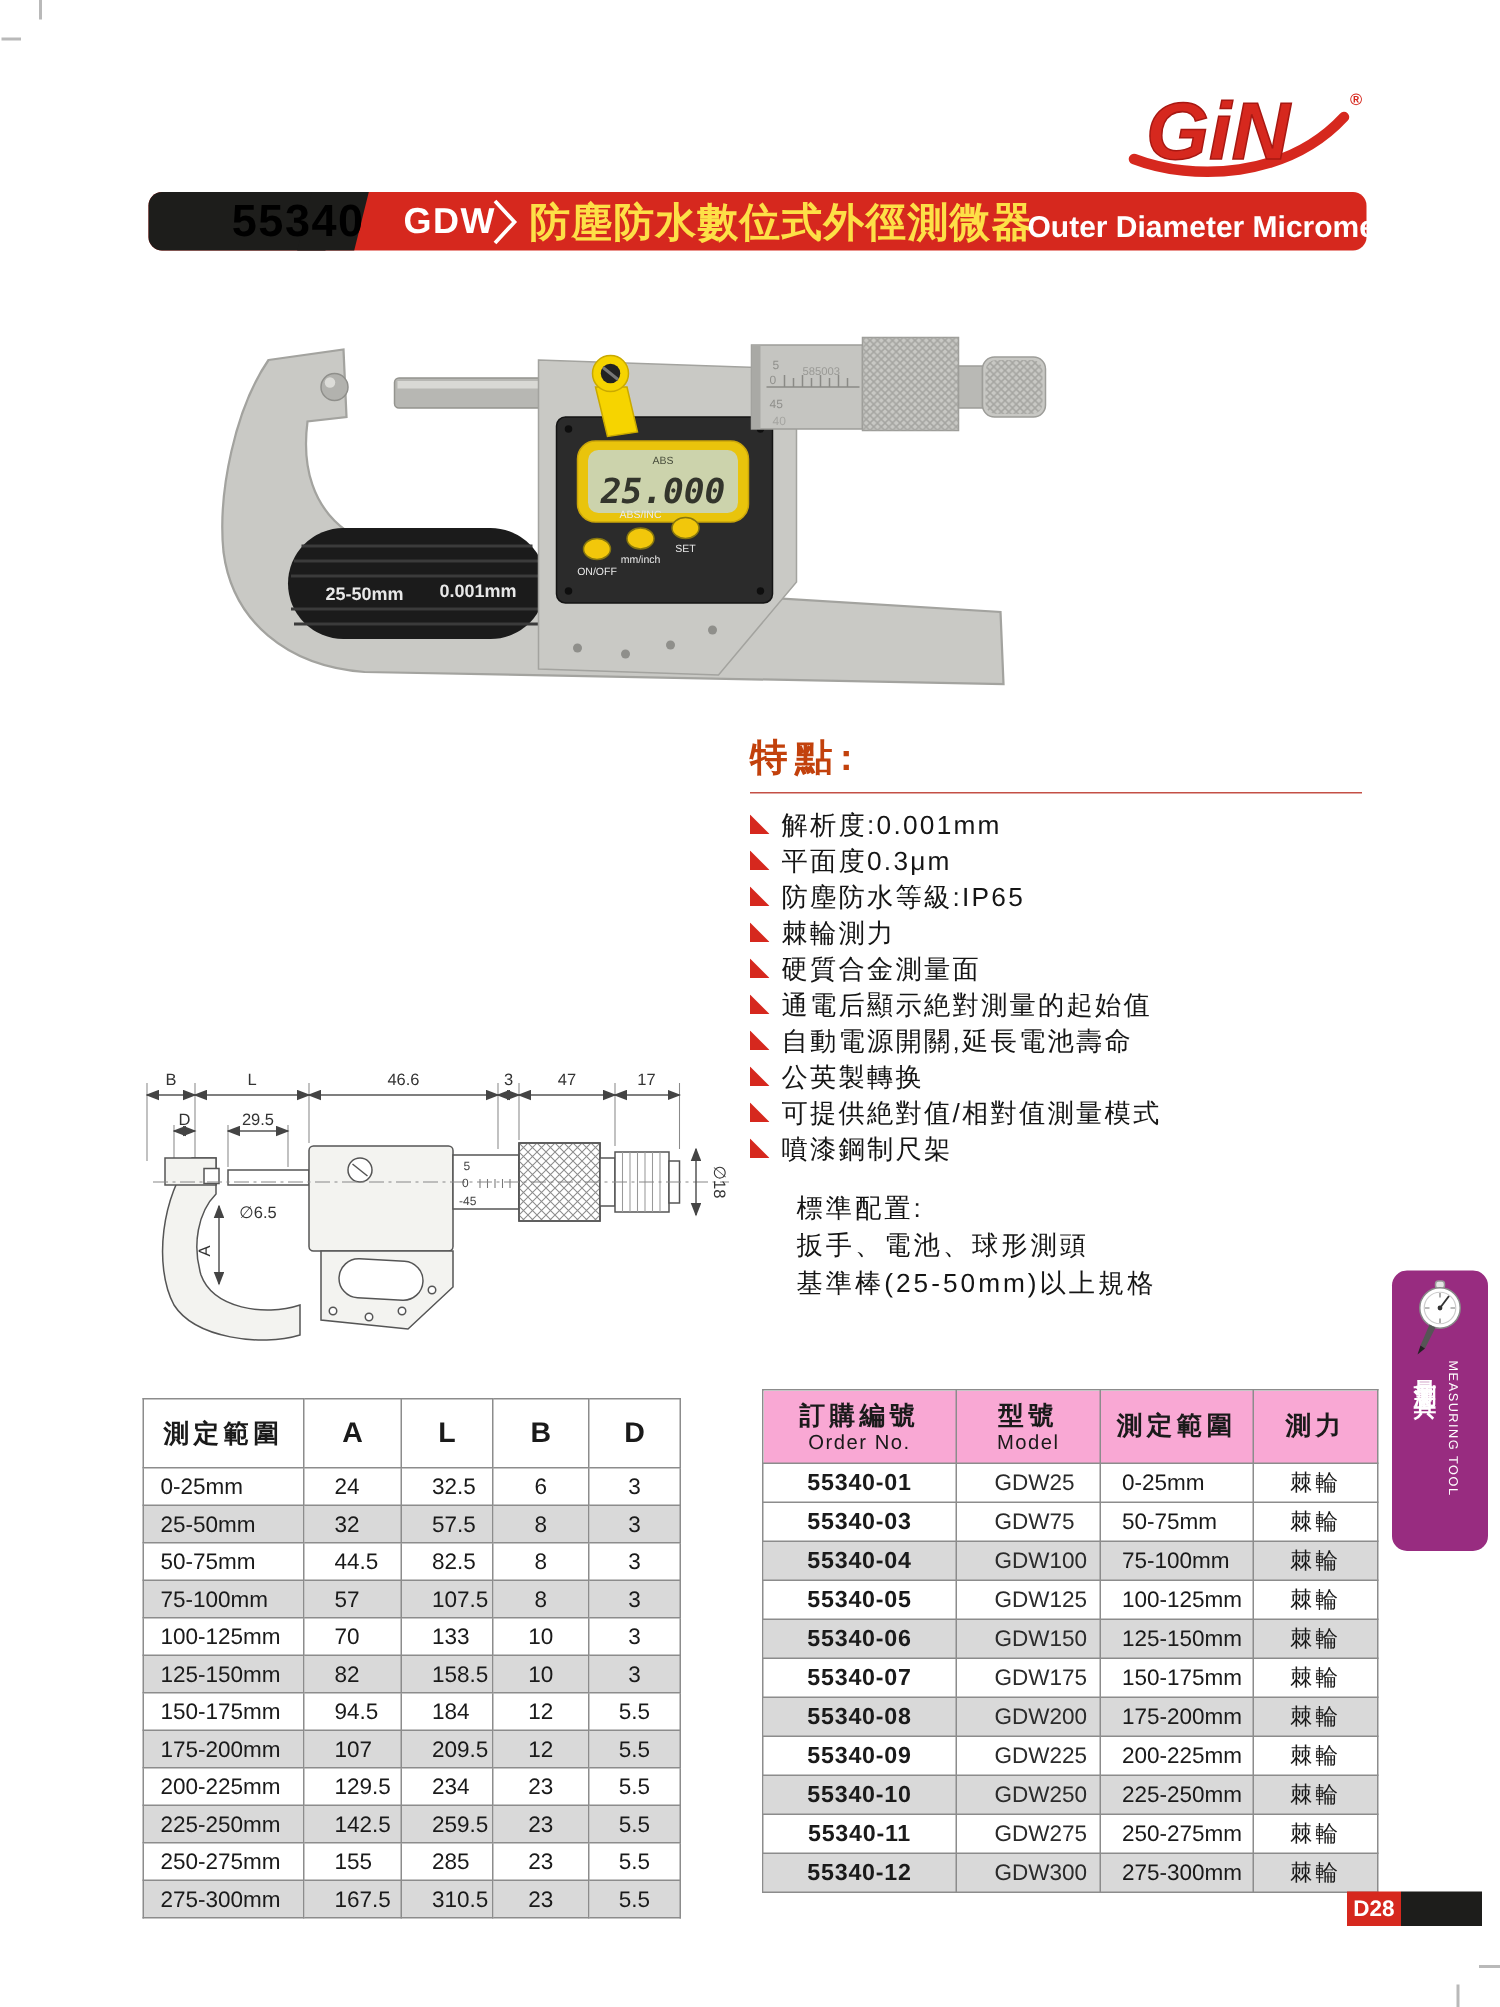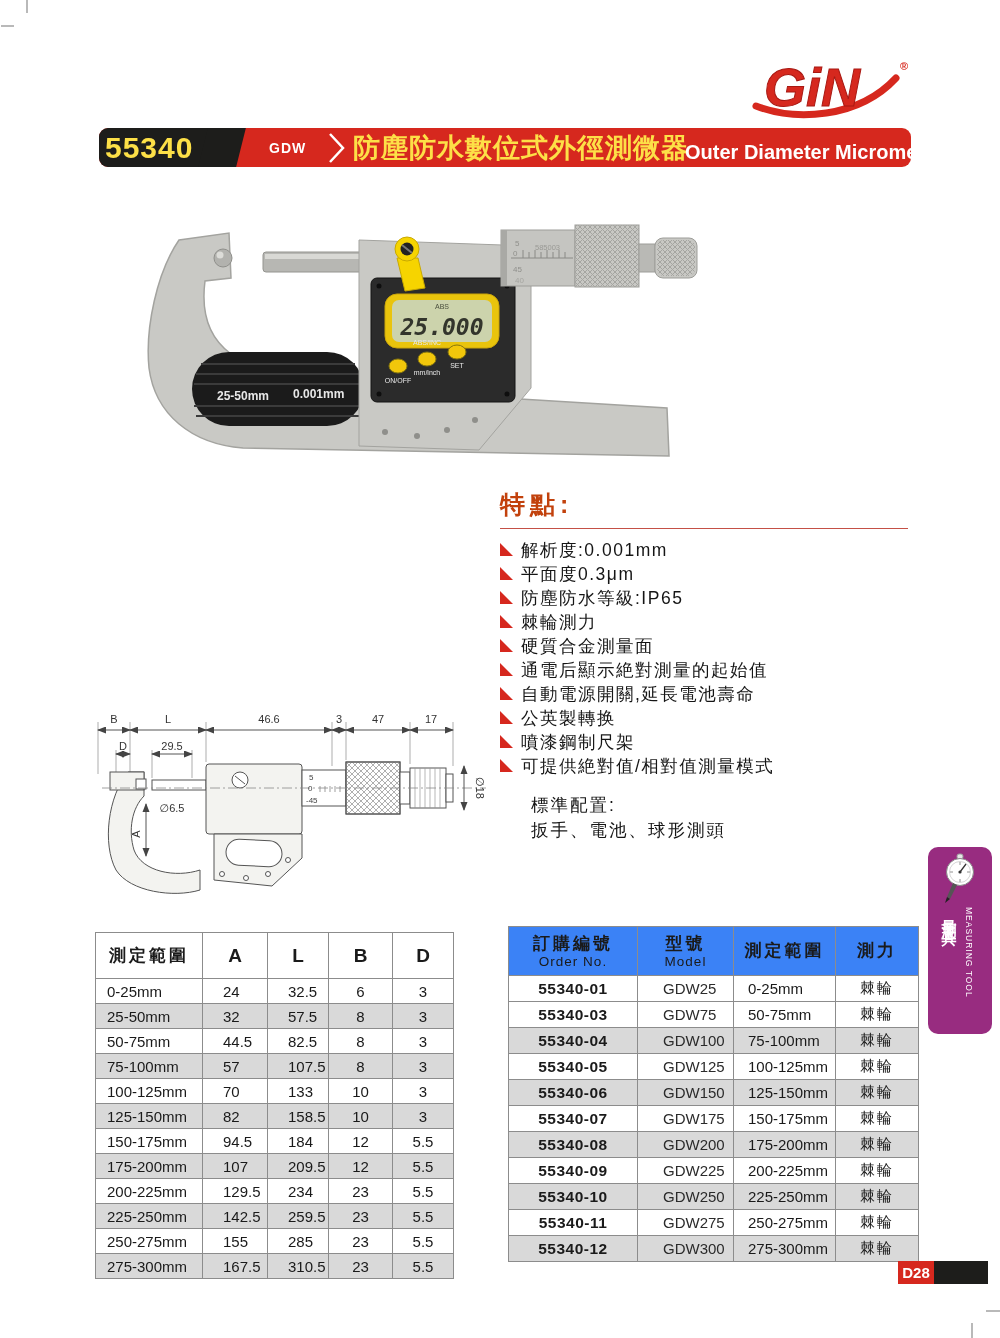--- a/index.html
+++ b/index.html
@@ -9,24 +9,24 @@
   
   .mark{position:absolute;background:#b9b9b9;}
 
   
   .logo{position:absolute;left:740px;top:54px;width:180px;height:70px;}
 
   
   .hbar{position:absolute;left:99px;top:128px;width:812px;height:39px;background:#d6281e;border-radius:9px;}
   .hblack{position:absolute;left:0;top:0;width:118px;height:39px;background:#1d1d1b;border-radius:9px 0 0 9px;}
   .hblack2{position:absolute;left:104px;top:0;width:38px;height:39px;background:#1d1d1b;transform:skewX(-14deg);}
-  .hcode{position:absolute;left:6px;top:0;width:138px;height:39px;color:#fde047;font-size:30px;font-weight:800;
-         text-align:left;line-height:39px;letter-spacing:1px;}
+  .hcode{position:absolute;left:6px;top:0;width:138px;height:39px;color:#000000;font-size:30px;font-weight:800;
+         text-align:right;line-height:39px;letter-spacing:1px;}
   .hseries{position:absolute;left:170px;top:0;height:53px;line-height:40px;color:#fff;font-weight:bold;
-           font-size:14px;letter-spacing:1px;text-align:center;}
+           font-size:24px;letter-spacing:1px;text-align:center;}
   .hchev{position:absolute;left:228px;top:4px;}
   .htitle-zh{position:absolute;left:254px;top:0;height:52px;line-height:41px;color:#fde047;font-size:27px;
              letter-spacing:1px;font-weight:600;white-space:nowrap;}
   .htitle-en{position:absolute;left:586px;top:0;height:39px;line-height:49px;color:#fff;font-size:20px;
              font-weight:bold;white-space:nowrap;}
 
   
   .photo{position:absolute;left:135px;top:192px;width:575px;height:290px;}
   .tdraw{position:absolute;left:88px;top:708px;width:405px;height:195px;}
 
@@ -47,21 +47,21 @@
   .dim-table{position:absolute;left:95px;top:932px;}
   .dim-table th{height:43px;font-weight:bold;background:#fff;}
   .dim-table th.range{font-size:17px;letter-spacing:3px;}
   .dim-table th.letter{font-size:19px;}
   .dim-table td{height:22px;font-size:15px;}
   td.c1{text-align:left;padding-left:11px;}
   td.c2{text-align:left;padding-left:20px;}
   td.c4{text-align:center;}
 
   .order-table{position:absolute;left:508px;top:926px;}
-  .order-table th{height:46px;background:#3b82f6;vertical-align:middle;}
+  .order-table th{height:46px;background:#f9a8d4;vertical-align:middle;}
   .th-zh{font-size:17px;font-weight:bold;letter-spacing:3px;line-height:20px;}
   .th-en{font-size:13.5px;font-weight:normal;letter-spacing:1px;line-height:15px;}
   .order-table td{height:23px;font-size:15px;}
   td.o1{font-weight:bold;text-align:center;font-size:15.5px;letter-spacing:0.5px;}
   td.o2{text-align:left;padding-left:25px;color:#2b2b2b;}
   td.o3{text-align:left;padding-left:14px;}
   td.o4{text-align:center;letter-spacing:2px;}
 
   
   .side-tab{position:absolute;left:928px;top:847px;width:64px;height:187px;background:#982c80;border-radius:10px;}
@@ -241,32 +241,33 @@
         <li class="feat">
           <svg width="13" height="13" viewBox="0 0 13 13">
             <polygon points="0,0 13,13 0,13" fill="#d6281e"></polygon>
           </svg>
           <span>公英製轉换</span>
         </li>
         <li class="feat">
           <svg width="13" height="13" viewBox="0 0 13 13">
             <polygon points="0,0 13,13 0,13" fill="#d6281e"></polygon>
           </svg>
+          <span>可提供絶對值/相對值測量模式</span>
+        </li>
+        <li class="feat">
+          <svg width="13" height="13" viewBox="0 0 13 13">
+            <polygon points="0,0 13,13 0,13" fill="#d6281e"></polygon>
+          </svg>
           <span>噴漆鋼制尺架</span>
-        </li>
-        <li class="feat">
-          <svg width="13" height="13" viewBox="0 0 13 13">
-            <polygon points="0,0 13,13 0,13" fill="#d6281e"></polygon>
-          </svg>
-          <span>可提供絶對值/相對值測量模式</span>
         </li>
       </ul>
     <div class="config">
       <div>標準配置:</div>
       <div>扳手、電池、球形測頭</div>
+      <div>基準棒(25-50mm)以上規格</div>
     </div>
   </div>
 
   <svg class="tdraw" viewBox="0 0 405 195">
     <defs>
       <marker id="ar" markerWidth="9" markerHeight="8" refX="8" refY="3.5" orient="auto">
         <path d="M0,0 L9,3.5 L0,7 Z" fill="#444"></path>
       </marker>
       <marker id="al" markerWidth="9" markerHeight="8" refX="1" refY="3.5" orient="auto">
         <path d="M9,0 L0,3.5 L9,7 Z" fill="#444"></path>

